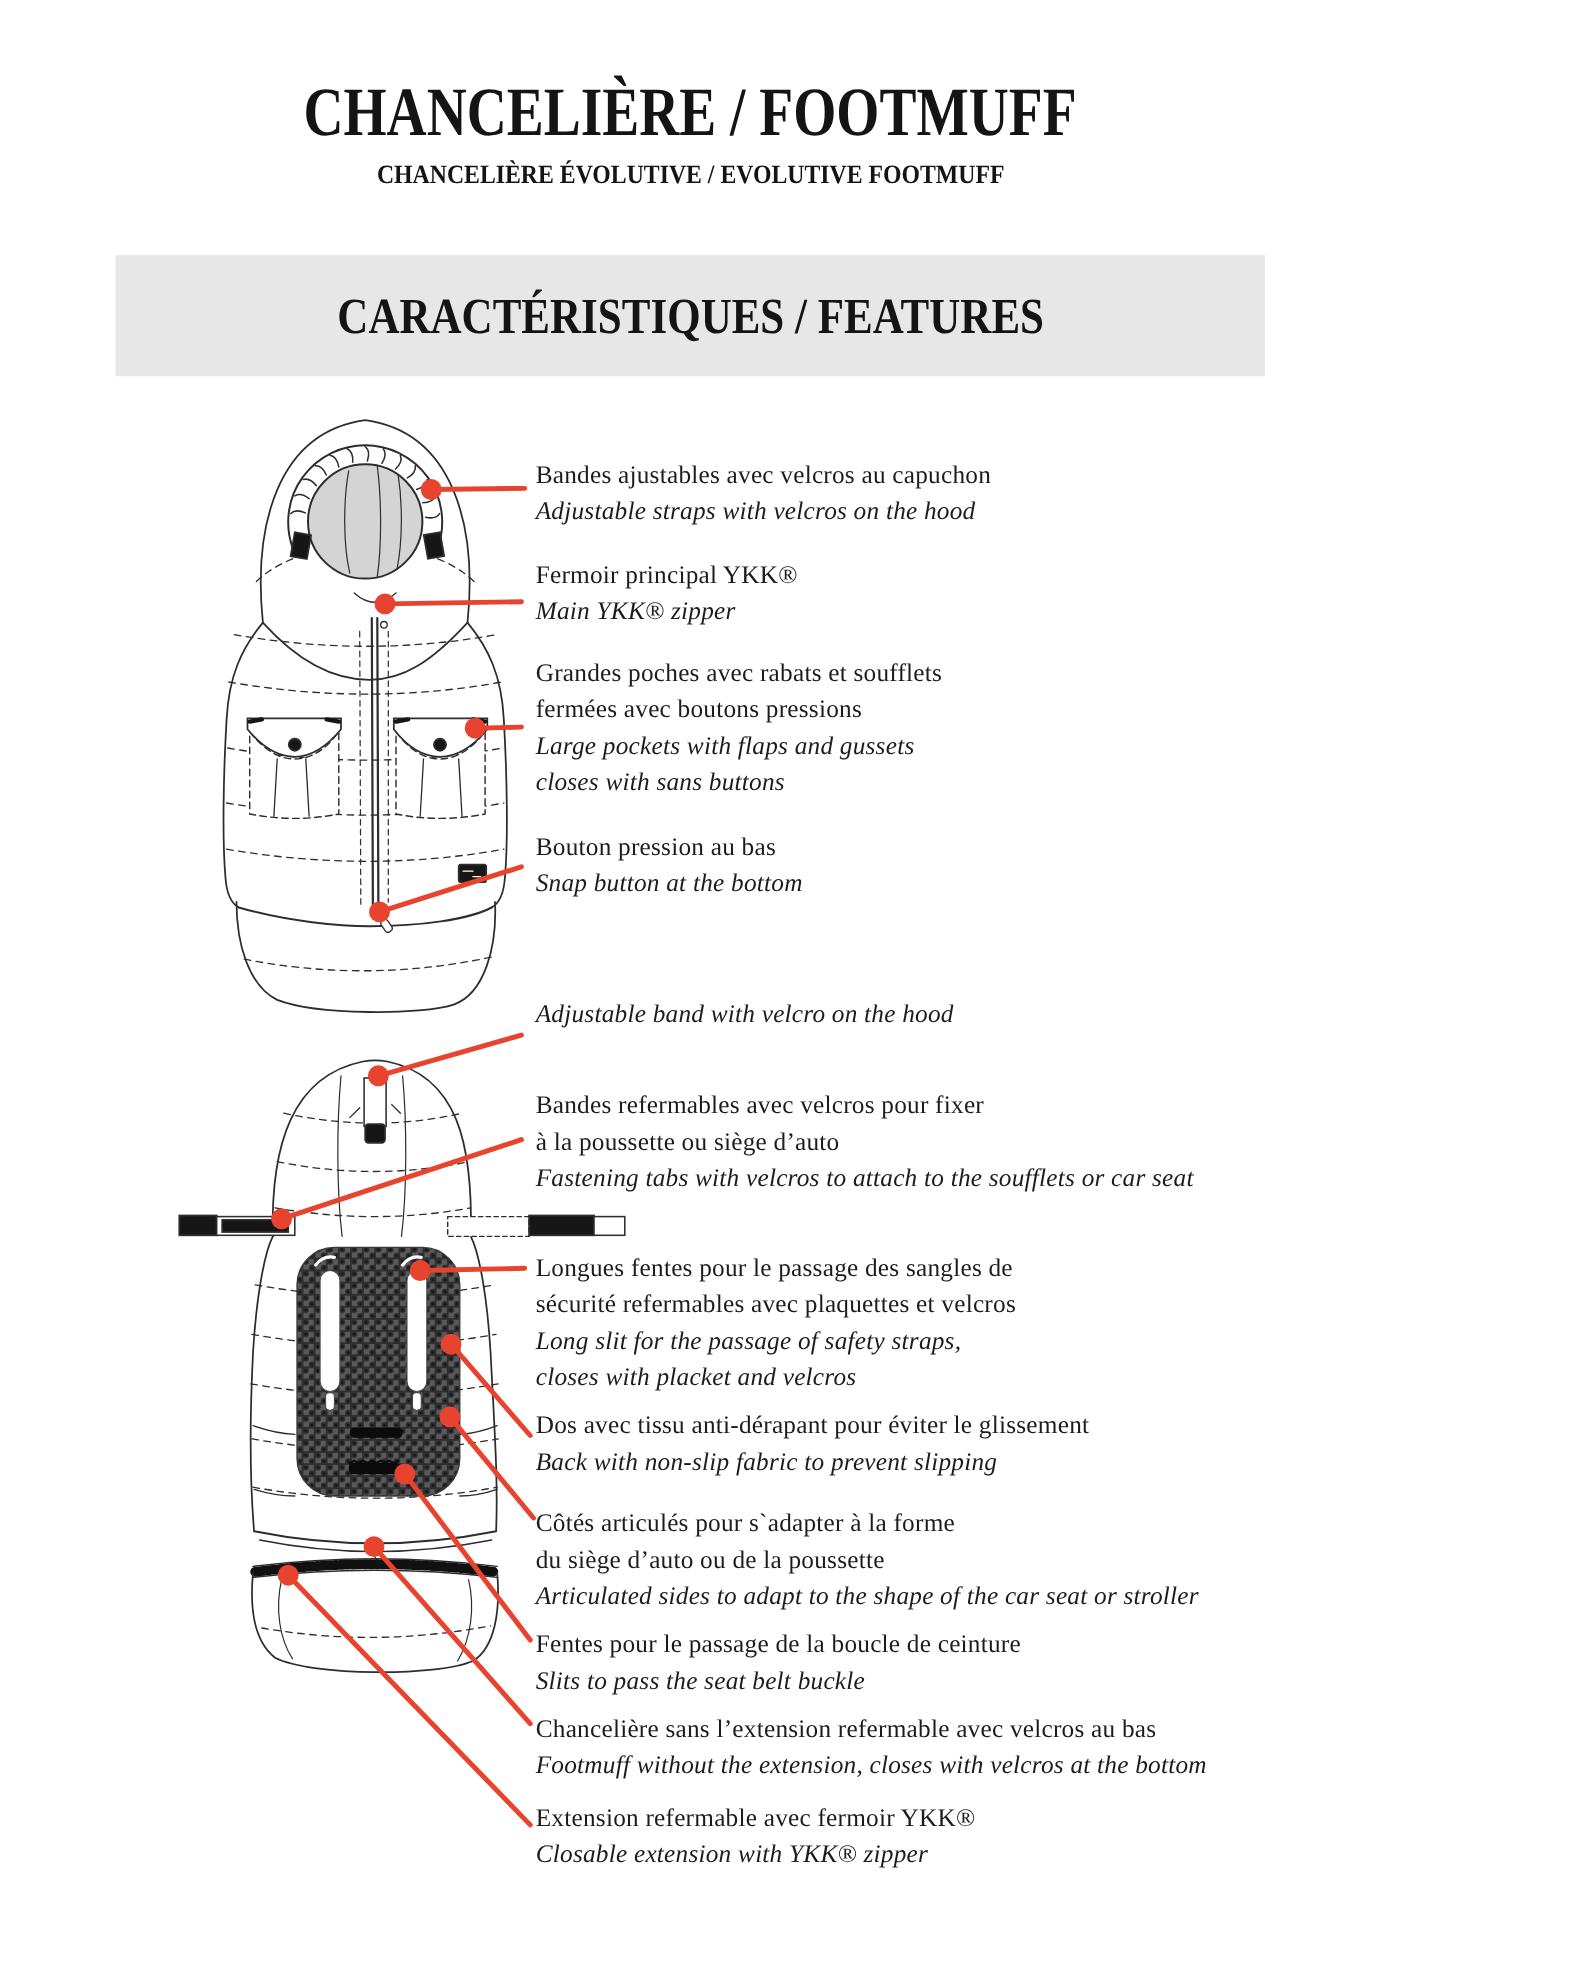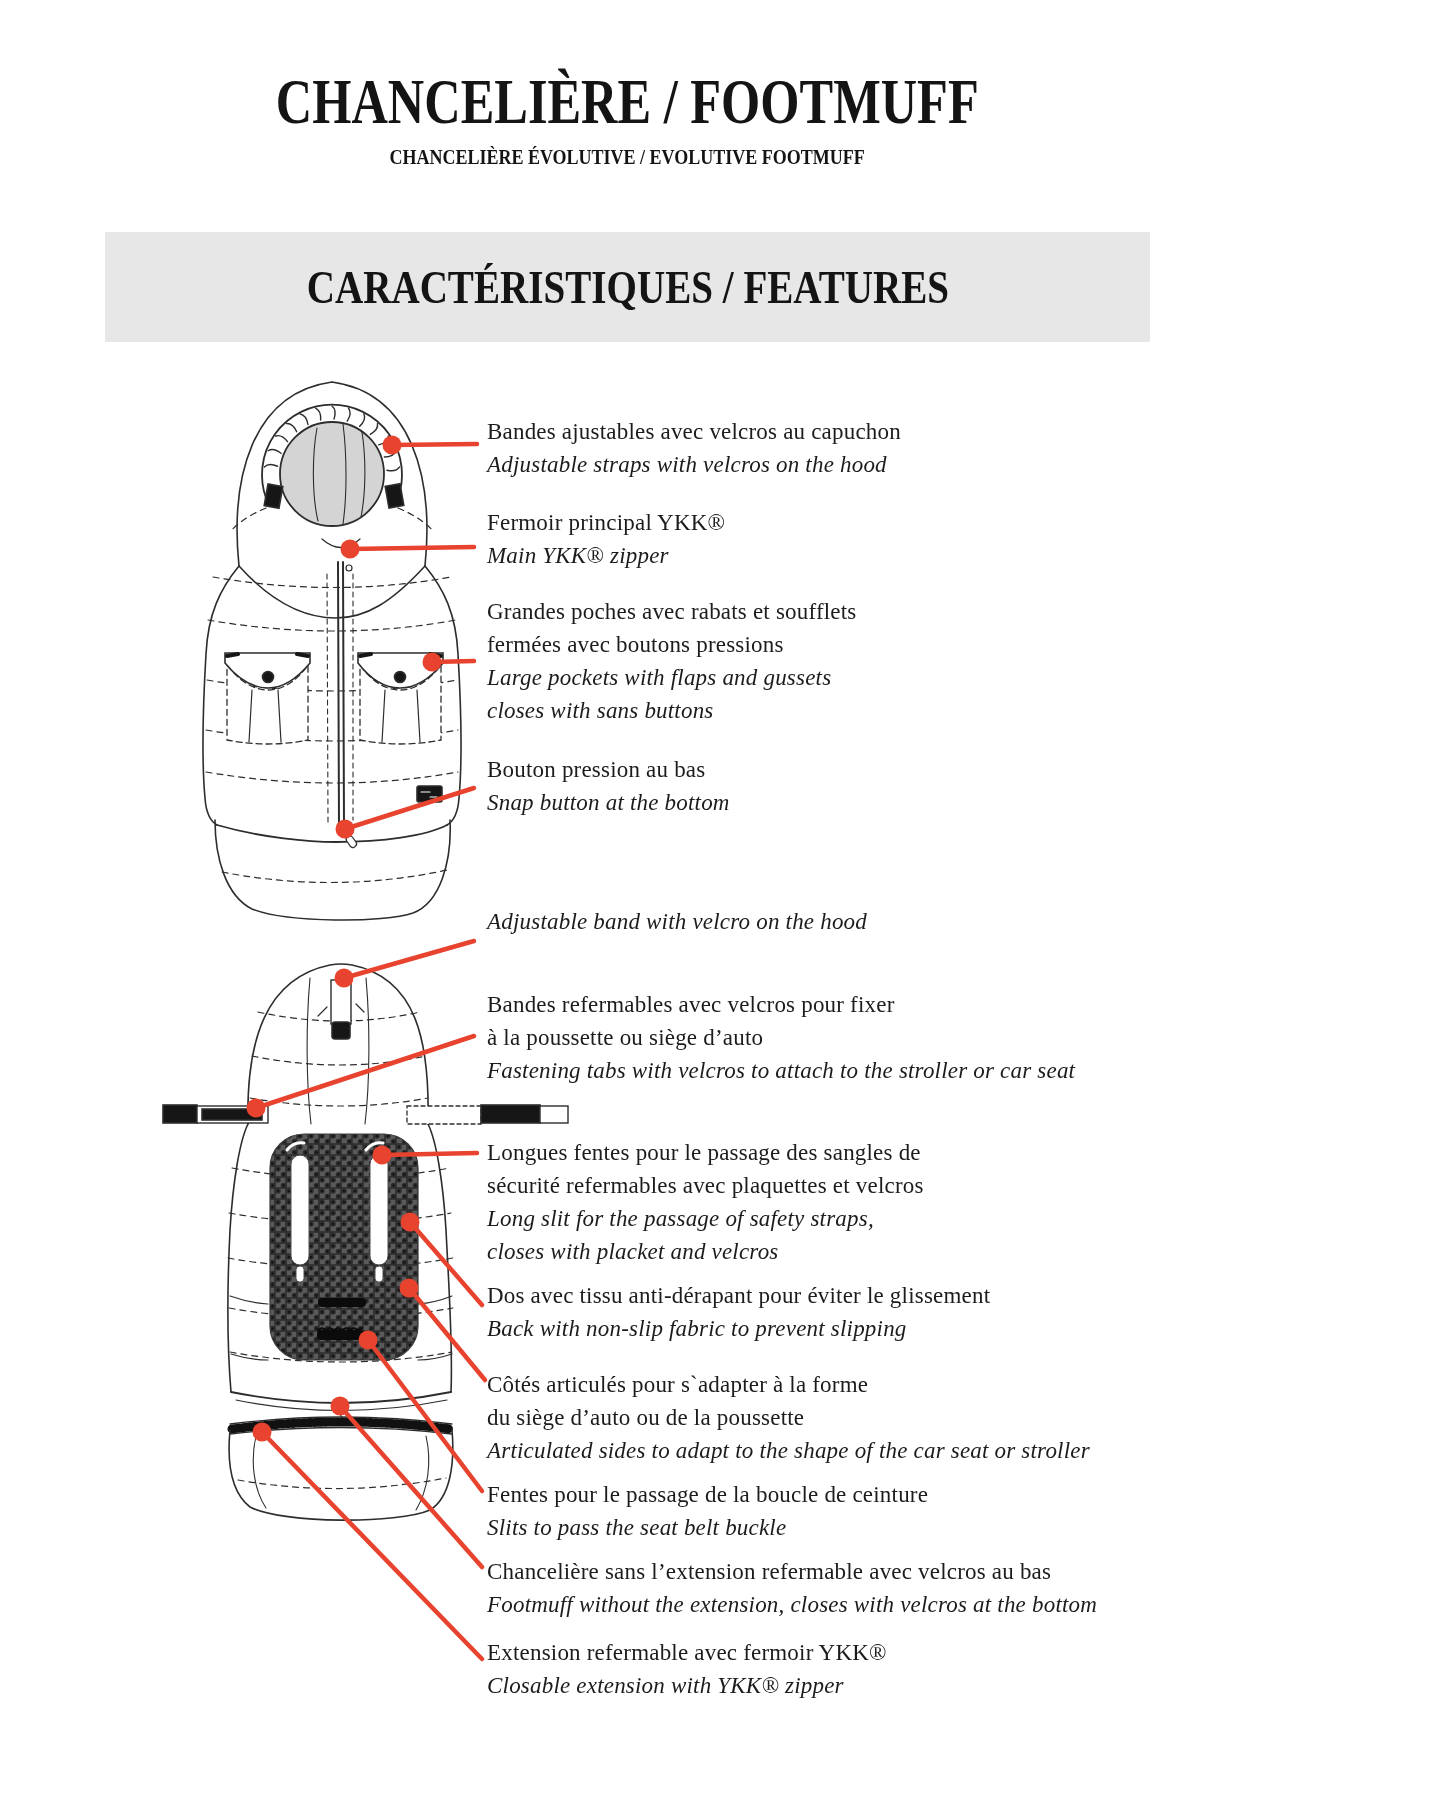--- a/index.html
+++ b/index.html
@@ -9,21 +9,21 @@
   }
   .cond{display:inline-block;transform:scaleX(0.8);transform-origin:center;white-space:nowrap;}
   .cond-sub{display:inline-block;transform:scaleX(0.9);transform-origin:center;white-space:nowrap;}
   .cond-ban{display:inline-block;transform:scaleX(0.85);transform-origin:center;white-space:nowrap;}
   .page-title{
     position:absolute;left:105px;top:66px;width:1045px;text-align:center;
     font-size:63px;font-weight:700;letter-spacing:0px;color:#141414;
   }
   .page-subtitle{
     position:absolute;left:105px;top:146px;width:1045px;text-align:center;
-    font-size:20px;font-weight:700;color:#141414;
+    font-size:24px;font-weight:700;color:#141414;
   }
   .section-banner{
     position:absolute;left:105px;top:232px;width:1045px;height:110px;
     background:#E7E7E7;display:flex;align-items:center;justify-content:center;
     font-size:46px;font-weight:700;color:#141414;
   }
   .drawings{position:absolute;left:0;top:0;width:1440px;height:1800px;}
   .callout{
     position:absolute;left:487px;font-size:23px;line-height:33px;color:#1c1c1c;
     letter-spacing:0.2px;white-space:nowrap;
@@ -266,21 +266,21 @@
     <div class="en">Snap button at the bottom</div>
   </div>
 
   <div class="callout" style="top:905px">
     <div class="en">Adjustable band with velcro on the hood</div>
   </div>
 
   <div class="callout" style="top:988px">
     <div class="fr">Bandes refermables avec velcros pour fixer</div>
     <div class="fr">à la poussette ou siège d’auto</div>
-    <div class="en">Fastening tabs with velcros to attach to the stroller or car seat</div>
+    <div class="en">Fastening tabs with velcros to attach to the soufflets or car seat</div>
   </div>
 
   <div class="callout" style="top:1136px">
     <div class="fr">Longues fentes pour le passage des sangles de</div>
     <div class="fr">sécurité refermables avec plaquettes et velcros</div>
     <div class="en">Long slit for the passage of safety straps,</div>
     <div class="en">closes with placket and velcros</div>
   </div>
 
   <div class="callout" style="top:1279px">

